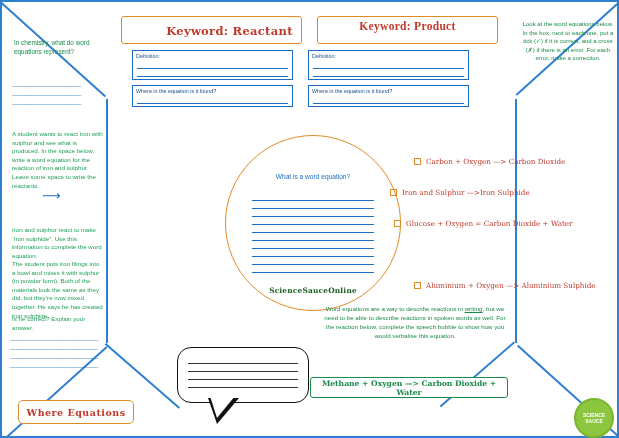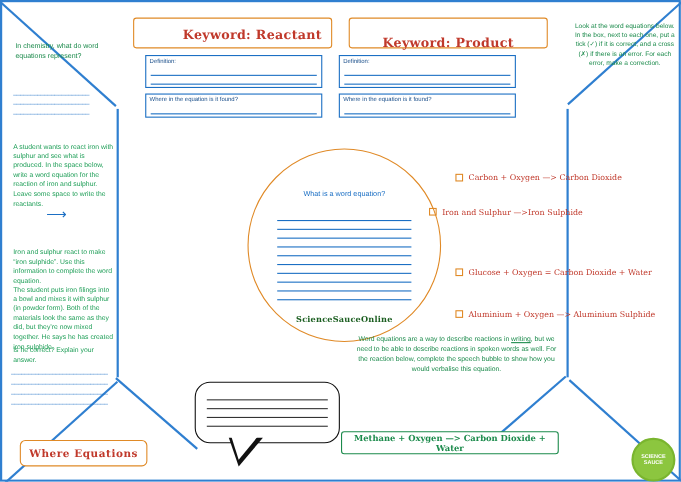--- a/index.html
+++ b/index.html
@@ -152,21 +152,21 @@
     </div>
   </div>
   <div class="box" style="left:130px;top:83px;width:161px;height:22px;border:1px solid #1b6fc4;">
     <div class="lbl" style="margin:2px 0 0 3px;">Where in the equation is it found?</div>
     <div style="margin:2px 4px 0 4px;">
         <div class="rule"></div>
       </div>
   </div>
 
   <div class="box orange-box" style="left:315px;top:14px;width:181px;height:28px;">
-    <div class="orange-title" style="margin-top:15px;">Keyword: Product</div>
+    <div class="orange-title" style="margin-top:3px;font-family:Liberation Serif, serif;">Keyword: Product</div>
   </div>
   <div class="box" style="left:306px;top:48px;width:161px;height:30px;border:1px solid #1b6fc4;">
     <div class="lbl" style="margin:2px 0 0 3px;">Definition:</div>
     <div style="margin:2px 4px 0 4px;">
       <div class="rule"></div>
         <div class="rule"></div>
     </div>
   </div>
   <div class="box" style="left:306px;top:83px;width:161px;height:22px;border:1px solid #1b6fc4;">
     <div class="lbl" style="margin:2px 0 0 3px;">Where in the equation is it found?</div>
@@ -205,21 +205,21 @@
   </div>
 
   <div class="eqrow" style="left:412px;top:155px;">
     <div class="chk"></div>
     <div class="eqtext">Carbon + Oxygen —&gt; Carbon Dioxide</div>
   </div>
   <div class="eqrow" style="left:388px;top:186px;">
     <div class="chk"></div>
     <div class="eqtext">Iron and Sulphur —&gt;Iron Sulphide</div>
   </div>
-  <div class="eqrow" style="left:412px;top:217px;margin-top:24px;">
+  <div class="eqrow" style="left:392px;top:217px;">
     <div class="chk"></div>
     <div class="eqtext">Glucose + Oxygen = Carbon Dioxide + Water</div>
   </div>
   <div class="eqrow" style="left:412px;top:279px;">
     <div class="chk"></div>
     <div class="eqtext">Aluminium + Oxygen —&gt; Aluminium Sulphide</div>
   </div>
 
   <div class="para" style="left:322px;top:302px;width:182px;">
     <span>Word equations are a way to describe reactions in </span><u>writing</u><span>, but we need to be able to describe reactions in spoken words as well. For the reaction below, complete the speech bubble to show how you would verbalise this equation.</span>
@@ -229,19 +229,19 @@
     <div style="margin:8px 10px 0 10px;">
       <div class="rule" style="border-bottom:.8px solid #333;"></div>
       <div class="rule" style="border-bottom:.8px solid #333;"></div>
       <div class="rule" style="border-bottom:.8px solid #333;"></div>
       <div class="rule" style="border-bottom:.8px solid #333;"></div>
     </div>
   </div>
   <div class="speech-tail" style="left:206px;top:396px;"></div>
   <div class="speech-tail-in" style="left:208px;top:394px;"></div>
 
-  <div class="green-eq" style="left:308px;top:390px;width:196px;height:19px;text-align:center;">Methane + Oxygen —&gt; Carbon Dioxide + Water</div>
+  <div class="green-eq" style="left:308px;top:375px;width:196px;height:19px;text-align:center;">Methane + Oxygen —&gt; Carbon Dioxide + Water</div>
 
   <div class="title-btn" style="left:16px;top:398px;width:114px;height:22px;">Where Equations</div>
 
   <div class="logo" style="left:572px;top:396px;">SCIENCE SAUCE</div>
 
 </div>
 
 </body></html>

